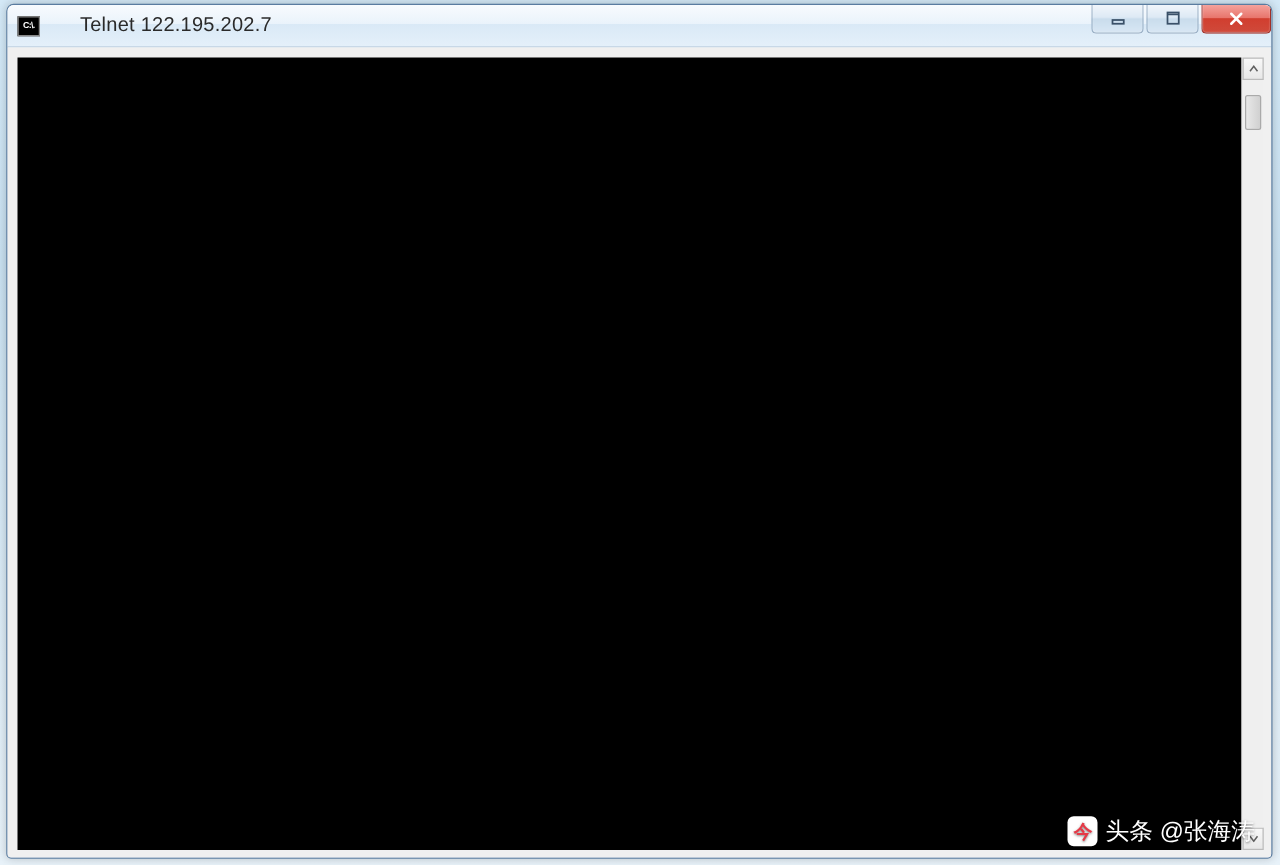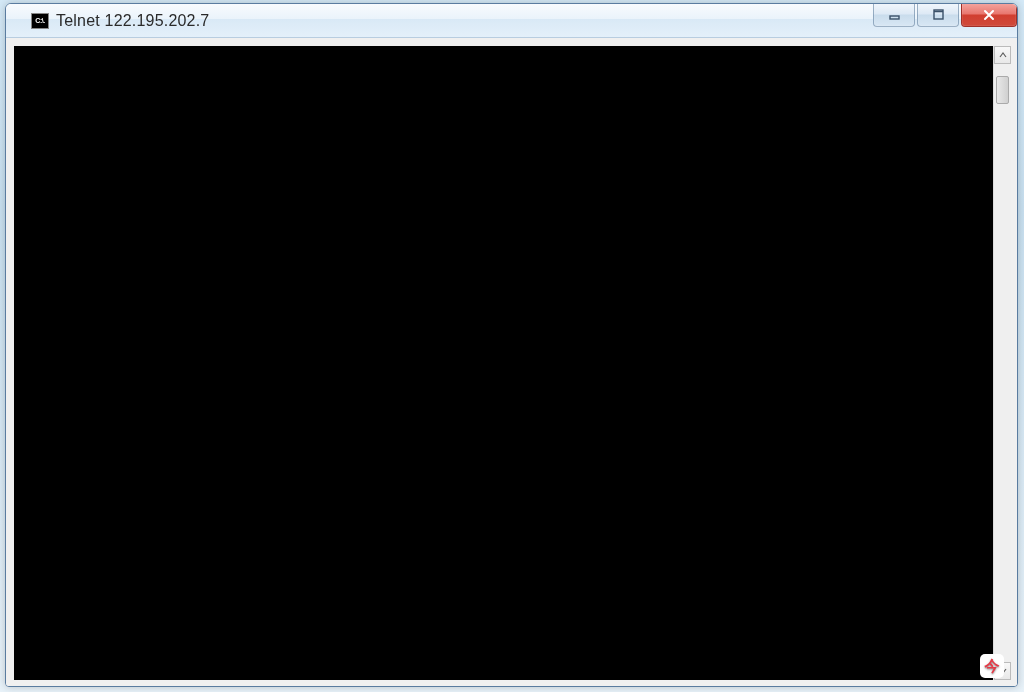--- a/index.html
+++ b/index.html
@@ -31,22 +31,23 @@
       flex-direction: column;
       overflow: hidden;
     }
     
     .titlebar {
       height: 34px;
       background: linear-gradient(180deg, #f8fbfe 0%, #eaf3fb 45%, #d9e9f6 46%, #e4f0fa 100%);
       border-bottom: 1px solid #b8cde0;
       display: flex;
       align-items: center;
-      padding-left: 25px;
-      position: relative;
+      padding-left: 8px;
+      position: relative;
+      gap: 25px;
     }
     
     .app-icon {
       width: 18px;
       height: 16px;
       background: #000;
       margin-right: 7px;
       display: flex;
       align-items: center;
       justify-content: center;
@@ -236,13 +237,14 @@
         <svg viewBox="0 0 8 6">
           <path d="M1 1 L4 5 L7 1" fill="none" stroke="#606060" stroke-width="1.2"></path>
         </svg>
       </div>
     </div>
   </div>
 </div>
 
 <div class="watermark">
   <div class="watermark-logo">今</div>
+  <span>头条 @张海涛</span>
 </div>
 
 </body></html>

